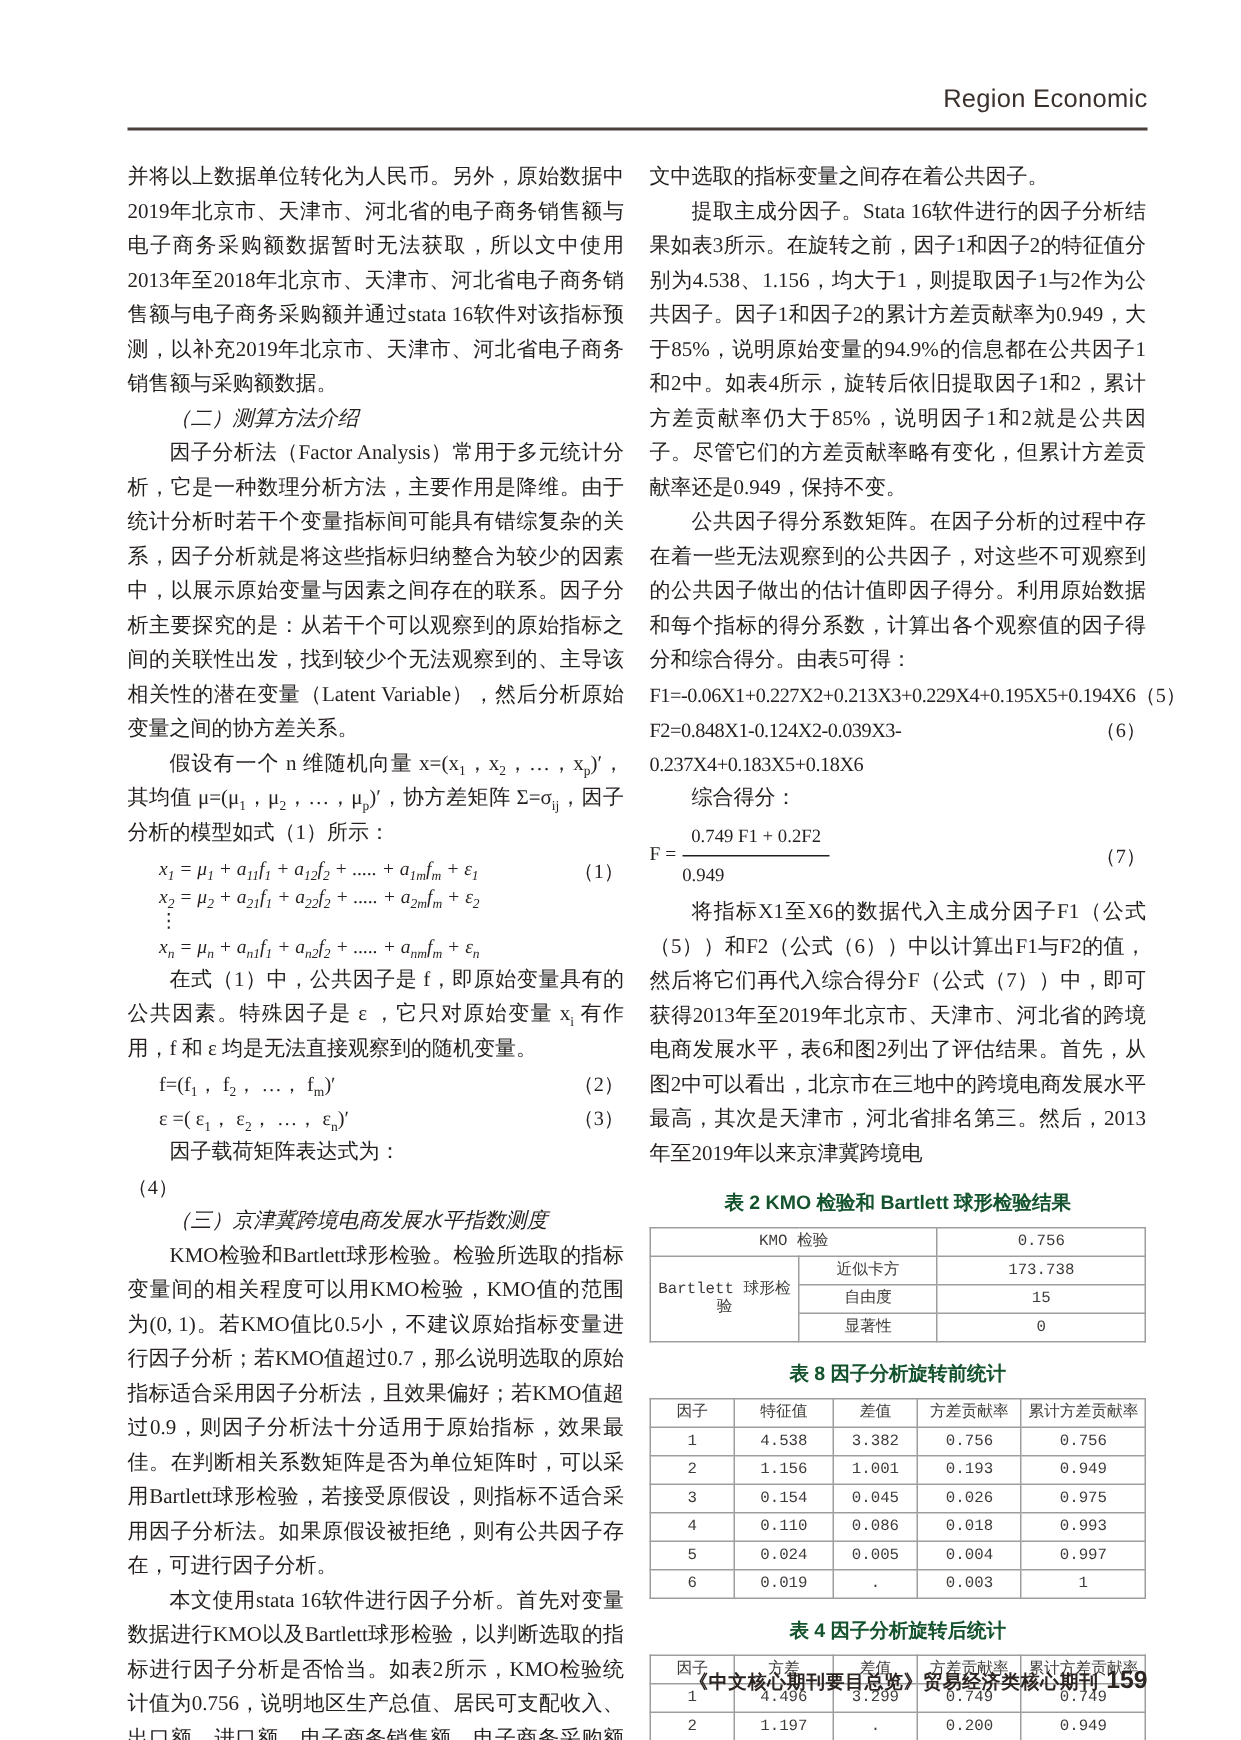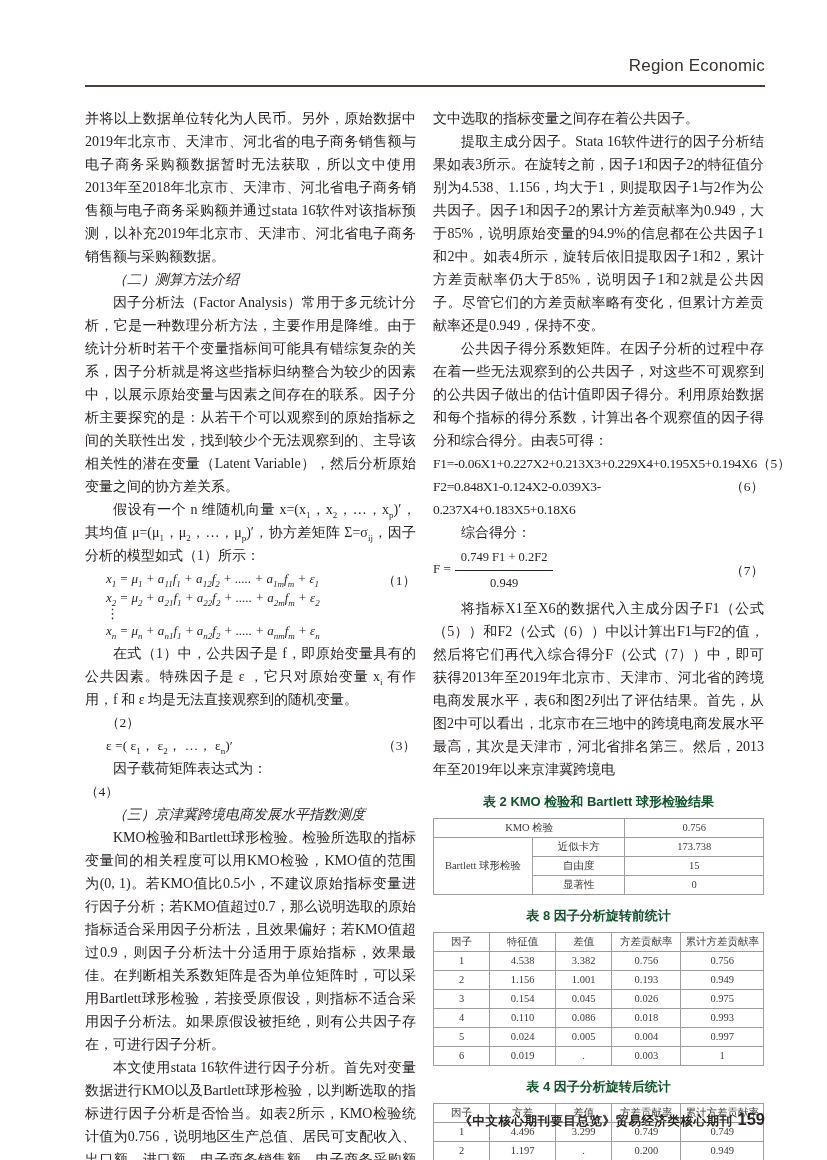--- a/index.html
+++ b/index.html
@@ -31,36 +31,36 @@
   
   .eq-block { display:flex; margin:2px 0 2px 1.5em; }
   .eq-lines { flex:1; font-style:italic; font-size:13px; line-height:19px; }
   .eq-lines .dots { font-style:normal; line-height:14px; }
   .eq-label { font-style:normal; font-size:13.5px; white-space:nowrap; }
   .eq-row { display:flex; align-items:baseline; margin-left:1.5em; }
   .eq-row .eq-body { flex:1; font-size:13.5px; }
   .eq-row.nomargin { margin-left:0; }
   .eq-frac-row { display:flex; align-items:center; margin:2px 0; }
   .frac-wrap { flex:1; font-size:13px; }
-  .frac { display:inline-block; text-align:center; vertical-align:middle; margin-left:4px; }
+  .frac { display:inline-block; text-align:left; vertical-align:middle; margin-left:4px; }
   .frac .num { display:block; border-bottom:1px solid #241f1d; padding:0 6px 1px; font-size:12.5px; }
   .frac .den { display:block; padding-top:1px; font-size:12.5px; }
   .small-eq { font-size:12.6px; letter-spacing:-0.3px; }
 
   
   .tbl-title {
     text-align:center; font-weight:bold; font-size:13px;
     font-family:"Liberation Sans","DejaVu Sans",sans-serif;
     color:#14532d; margin:9px 0 5px;
   }
   table { width:100%; border-collapse:collapse; table-layout:fixed; }
   td {
     border:1px solid #9d9d9d; text-align:center; vertical-align:middle;
     font-size:10.5px; color:#3e3a38; padding:3px 2px; line-height:12px;
-    font-family:Liberation Serif, serif;
+    font-family:Liberation Mono, monospace;
   }
 
   
   .footer {
     position:absolute; right:62px; bottom:30px;
     display:flex; align-items:baseline; gap:5px;
     font-family:"Liberation Sans","DejaVu Sans",sans-serif;
     font-weight:bold; color:#2b2421;
   }
   .footer .journal { font-size:12.5px; letter-spacing:0.5px; }
@@ -89,20 +89,21 @@
           <div>x<sub>2</sub> = μ<sub>2</sub> + a<sub>21</sub>f<sub>1</sub> + a<sub>22</sub>f<sub>2</sub> + ..... + a<sub>2m</sub>f<sub>m</sub> + ε<sub>2</sub></div>
           <div class="dots">⋮</div>
           <div>x<sub>n</sub> = μ<sub>n</sub> + a<sub>n1</sub>f<sub>1</sub> + a<sub>n2</sub>f<sub>2</sub> + ..... + a<sub>nm</sub>f<sub>m</sub> + ε<sub>n</sub></div>
         </div>
         <div class="eq-label">（1）</div>
       </div>
 
       <p class="indent">在式（1）中，公共因子是 f，即原始变量具有的公共因素。特殊因子是 ε ，它只对原始变量 x<sub>i</sub> 有作用，f 和 ε 均是无法直接观察到的随机变量。</p>
 
       <div class="eq-row">
+        <span class="eq-body">f=(f<sub>1</sub>， f<sub>2</sub>， …， f<sub>m</sub>)′</span>
         <span class="eq-label">（2）</span>
       </div>
       <div class="eq-row">
         <span class="eq-body">ε =( ε<sub>1</sub>， ε<sub>2</sub>， …， ε<sub>n</sub>)′</span>
         <span class="eq-label">（3）</span>
       </div>
 
       <p class="indent">因子载荷矩阵表达式为：</p>
 
       <div class="eq-row nomargin">

